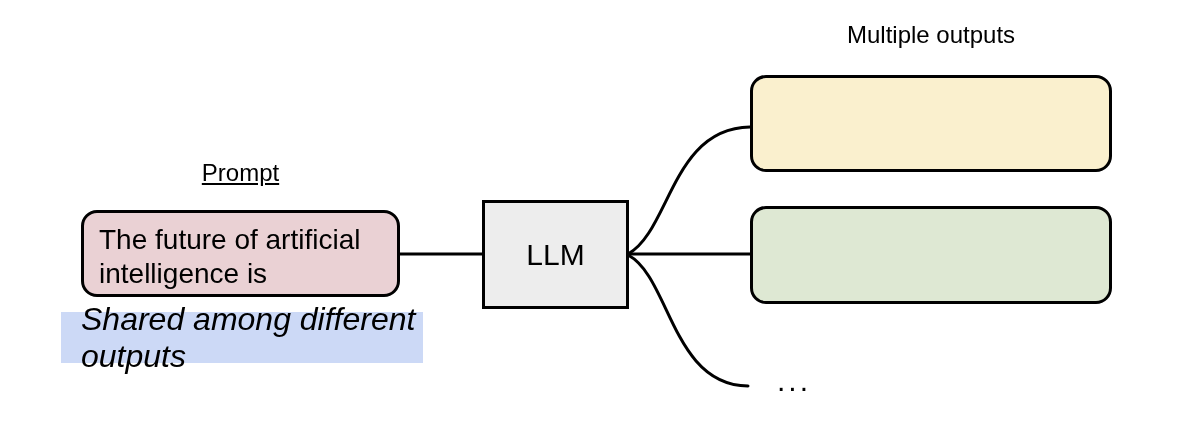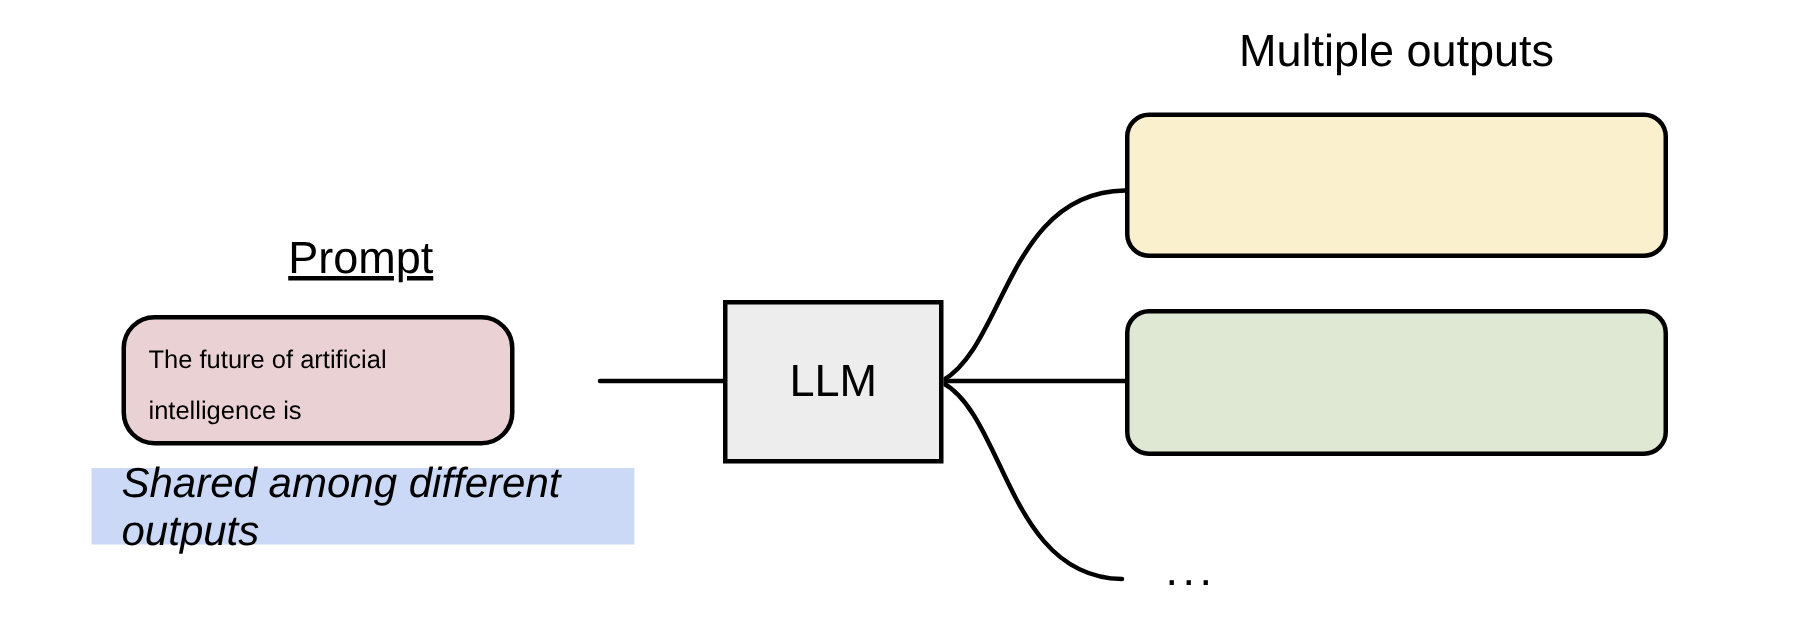--- a/index.html
+++ b/index.html
@@ -22,54 +22,53 @@
     width: 1200px;
     height: 426px;
   }
   .connectors path {
     fill: none;
     stroke-width: 3;
     stroke-linecap: round;
   }
   .heading {
     position: absolute;
-    font-size: 30px;
+    font-size: 24px;
     line-height: 36px;
     text-align: center;
     white-space: nowrap;
   }
   .box {
     position: absolute;
     box-sizing: border-box;
     border: 3px solid #000000;
   }
   .rounded {
     border-radius: 16px;
   }
   .prompt-box {
     left: 81px;
     top: 210px;
-    width: 262px;
+    width: 319px;
     height: 87px;
     padding: 10px 14px 0 15px;
-    font-size: 17px;
+    font-size: 28px;
     line-height: 34px;
-    border-radius: 22px;
   }
   .note-box {
     position: absolute;
     left: 61px;
     top: 312px;
     width: 362px;
     height: 51px;
     display: flex;
     align-items: center;
     padding-left: 20px;
     box-sizing: border-box;
-    font-size: 28px;
+    font-size: 32px;
     font-style: italic;
   }
   .llm-box {
     left: 482px;
     top: 200px;
     width: 147px;
     height: 109px;
     display: flex;
     align-items: center;
     justify-content: center;

